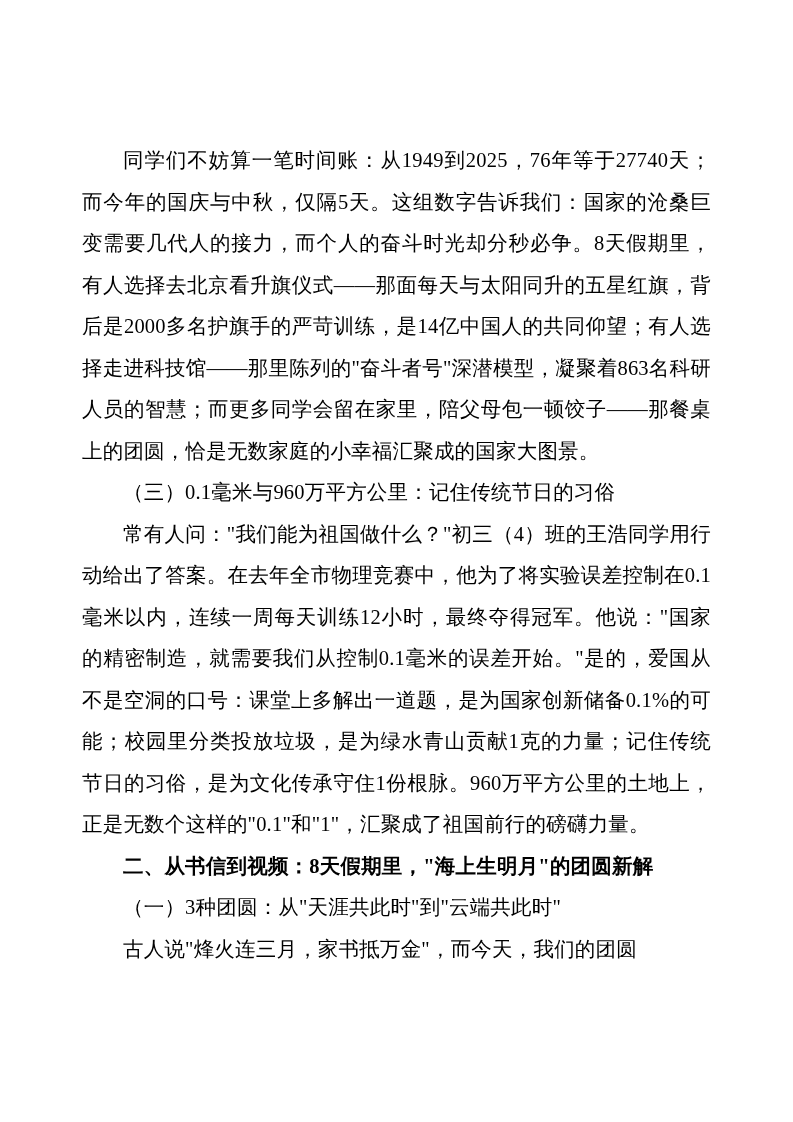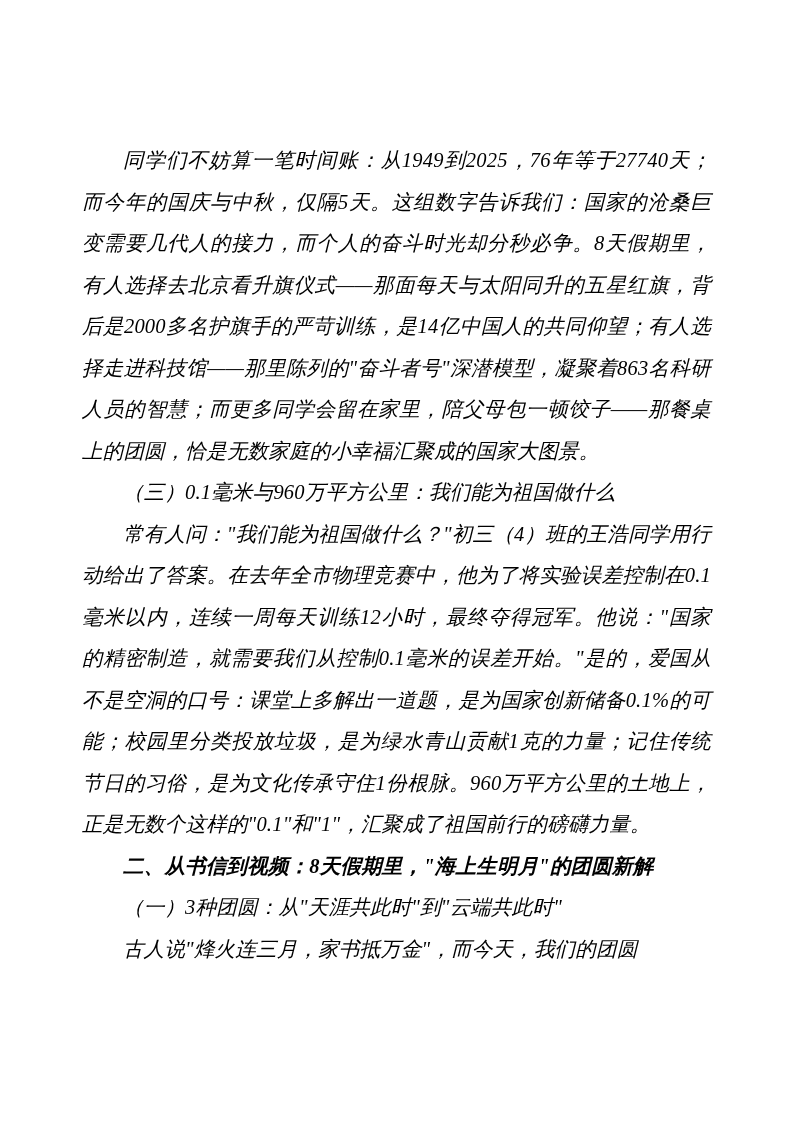--- a/index.html
+++ b/index.html
@@ -16,21 +16,20 @@
     overflow: hidden;
   }
   .page {
     position: absolute;
     left: 0;
     top: 0;
     width: 793px;
     height: 1122px;
     box-sizing: border-box;
     padding: 140px 82px 60px 82px;
-    font-style: italic;
   }
   .doc-body {
     width: 100%;
   }
   p.para {
     margin: 0 0 0 0;
     font-size: 20.5px;
     line-height: 41.5px;
     text-align: justify;
     text-justify: inter-ideograph;
@@ -43,19 +42,19 @@
   p.para.sub {
     text-indent: 2em;
   }
 </style>
 </head>
 <body>
 
 <div class="page">
   <div class="doc-body">
     <p class="para">同学们不妨算一笔时间账：从1949到2025，76年等于27740天；而今年的国庆与中秋，仅隔5天。这组数字告诉我们：国家的沧桑巨变需要几代人的接力，而个人的奋斗时光却分秒必争。8天假期里，有人选择去北京看升旗仪式——那面每天与太阳同升的五星红旗，背后是2000多名护旗手的严苛训练，是14亿中国人的共同仰望；有人选择走进科技馆——那里陈列的"奋斗者号"深潜模型，凝聚着863名科研人员的智慧；而更多同学会留在家里，陪父母包一顿饺子——那餐桌上的团圆，恰是无数家庭的小幸福汇聚成的国家大图景。</p>
-    <p class="para sub">（三）0.1毫米与960万平方公里：我们能为祖国做什么</p>
+    <p class="para sub">（三）0.1毫米与960万平方公里：记住传统节日的习俗</p>
     <p class="para">常有人问："我们能为祖国做什么？"初三（4）班的王浩同学用行动给出了答案。在去年全市物理竞赛中，他为了将实验误差控制在0.1毫米以内，连续一周每天训练12小时，最终夺得冠军。他说："国家的精密制造，就需要我们从控制0.1毫米的误差开始。"是的，爱国从不是空洞的口号：课堂上多解出一道题，是为国家创新储备0.1%的可能；校园里分类投放垃圾，是为绿水青山贡献1克的力量；记住传统节日的习俗，是为文化传承守住1份根脉。960万平方公里的土地上，正是无数个这样的"0.1"和"1"，汇聚成了祖国前行的磅礴力量。</p>
     <p class="para heading">二、从书信到视频：8天假期里，"海上生明月"的团圆新解</p>
     <p class="para sub">（一）3种团圆：从"天涯共此时"到"云端共此时"</p>
     <p class="para">古人说"烽火连三月，家书抵万金"，而今天，我们的团圆</p>
   </div>
 </div>
 
 </body></html>

